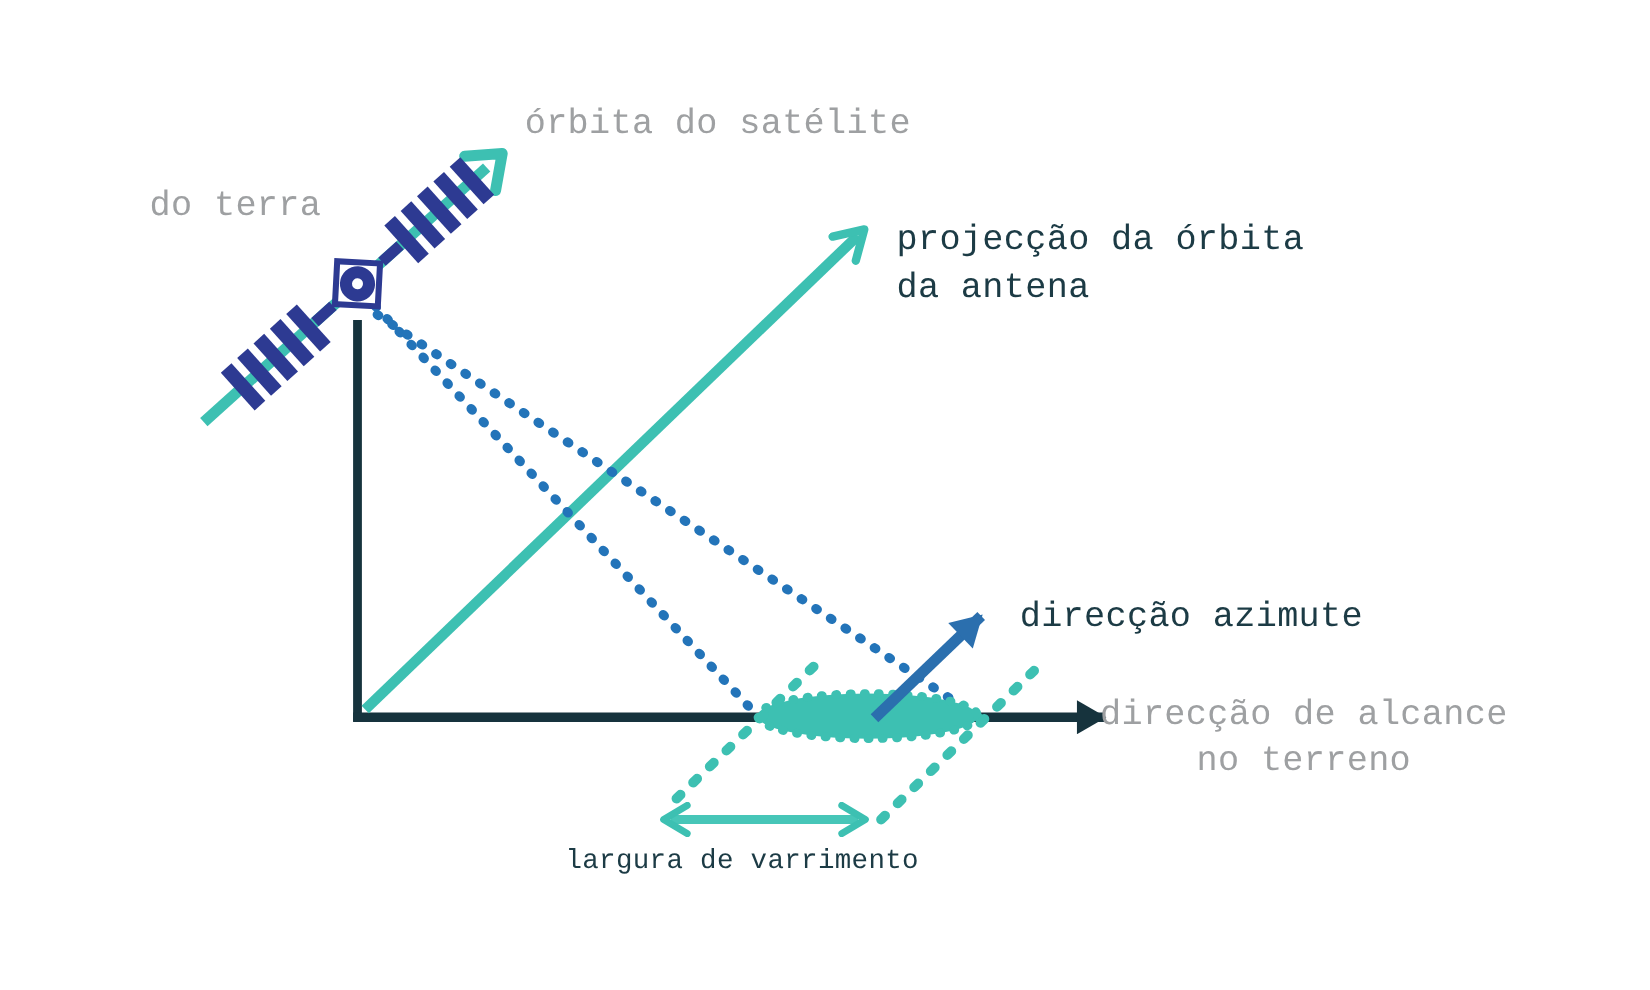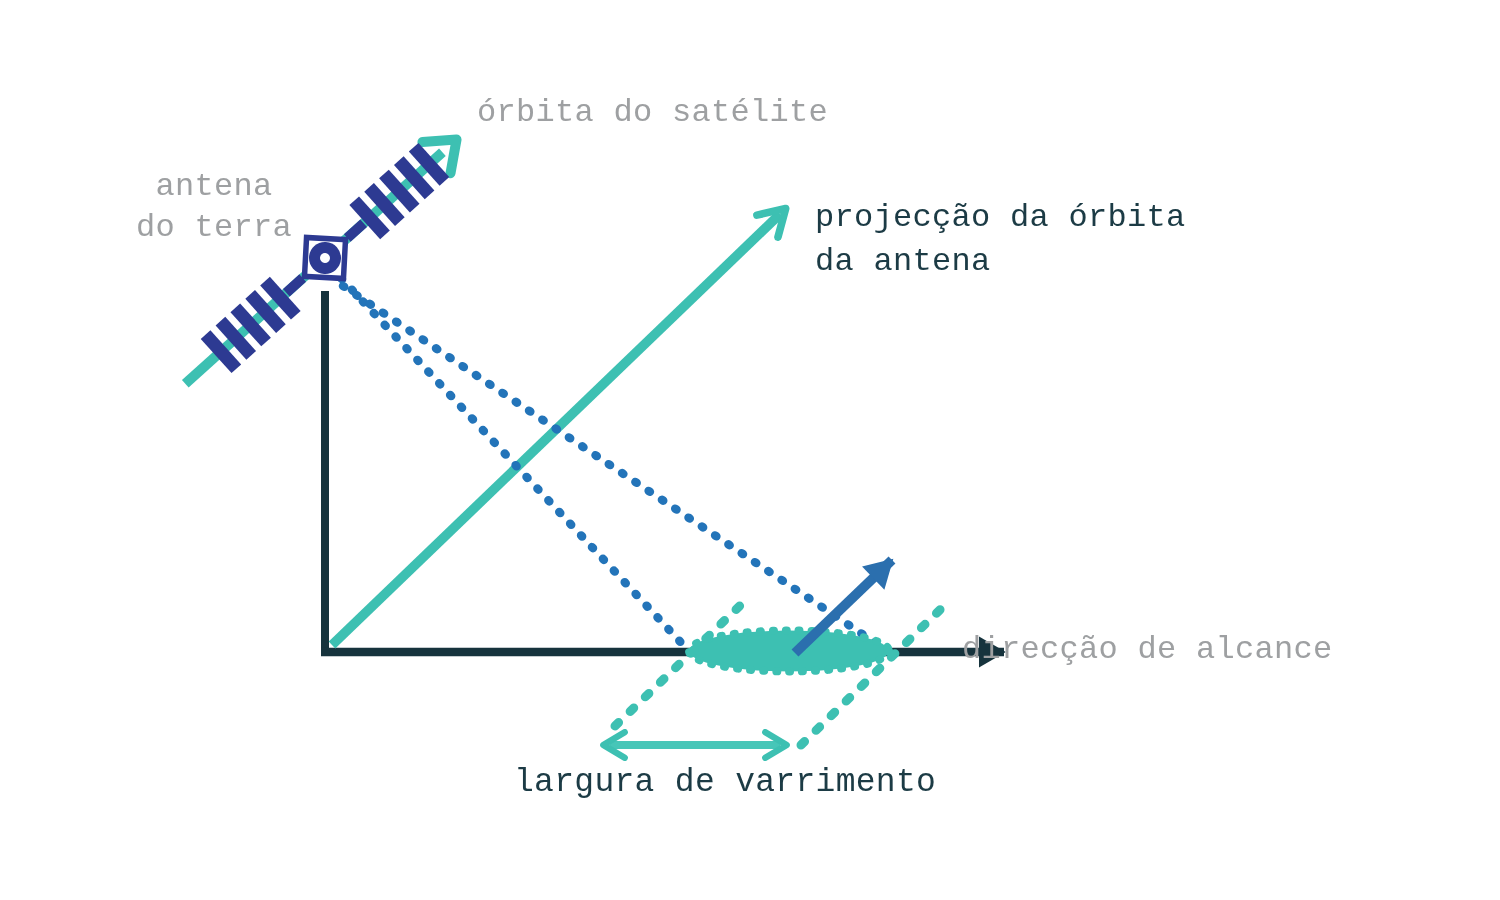--- a/index.html
+++ b/index.html
@@ -96,31 +96,34 @@
       <circle class="f-ind" cx="0" cy="0" r="16"></circle>
       <circle class="f-white" cx="0" cy="0" r="5"></circle>
     </g>
   </svg>
 
   <div class="lbl gray" style="left:477px;top:91px;">
     <span class="line">órbita do satélite</span>
   </div>
 
   <div class="lbl gray center" style="left:124px;top:166px;width:180px;line-height:41px;">
-    <span class="line">antena</span>
     <span class="line">do terra</span>
   </div>
 
   <div class="lbl darktx" style="left:815px;top:196px;line-height:44px;">
     <span class="line">projecção da órbita</span>
     <span class="line">da antena</span>
   </div>
 
-
-  <div class="lbl gray" style="left:962px;top:629px;line-height:42px;text-align:center;">
-    <span class="line">direcção de alcance</span>
+  <div class="lbl darktx" style="left:927px;top:539px;">
+    <span class="line">direcção azimute</span>
   </div>
 
-  <div class="lbl darktx" style="left:514px;top:761px;font-size:33px;">
+  <div class="lbl gray" style="left:1000px;top:629px;line-height:42px;text-align:center;">
+    <span class="line">direcção de alcance</span>
+    <span class="line">no terreno</span>
+  </div>
+
+  <div class="lbl darktx" style="left:514px;top:761px;font-size:25px;">
     <span class="line">largura de varrimento</span>
   </div>
 
 </div>
 
 </body></html>

